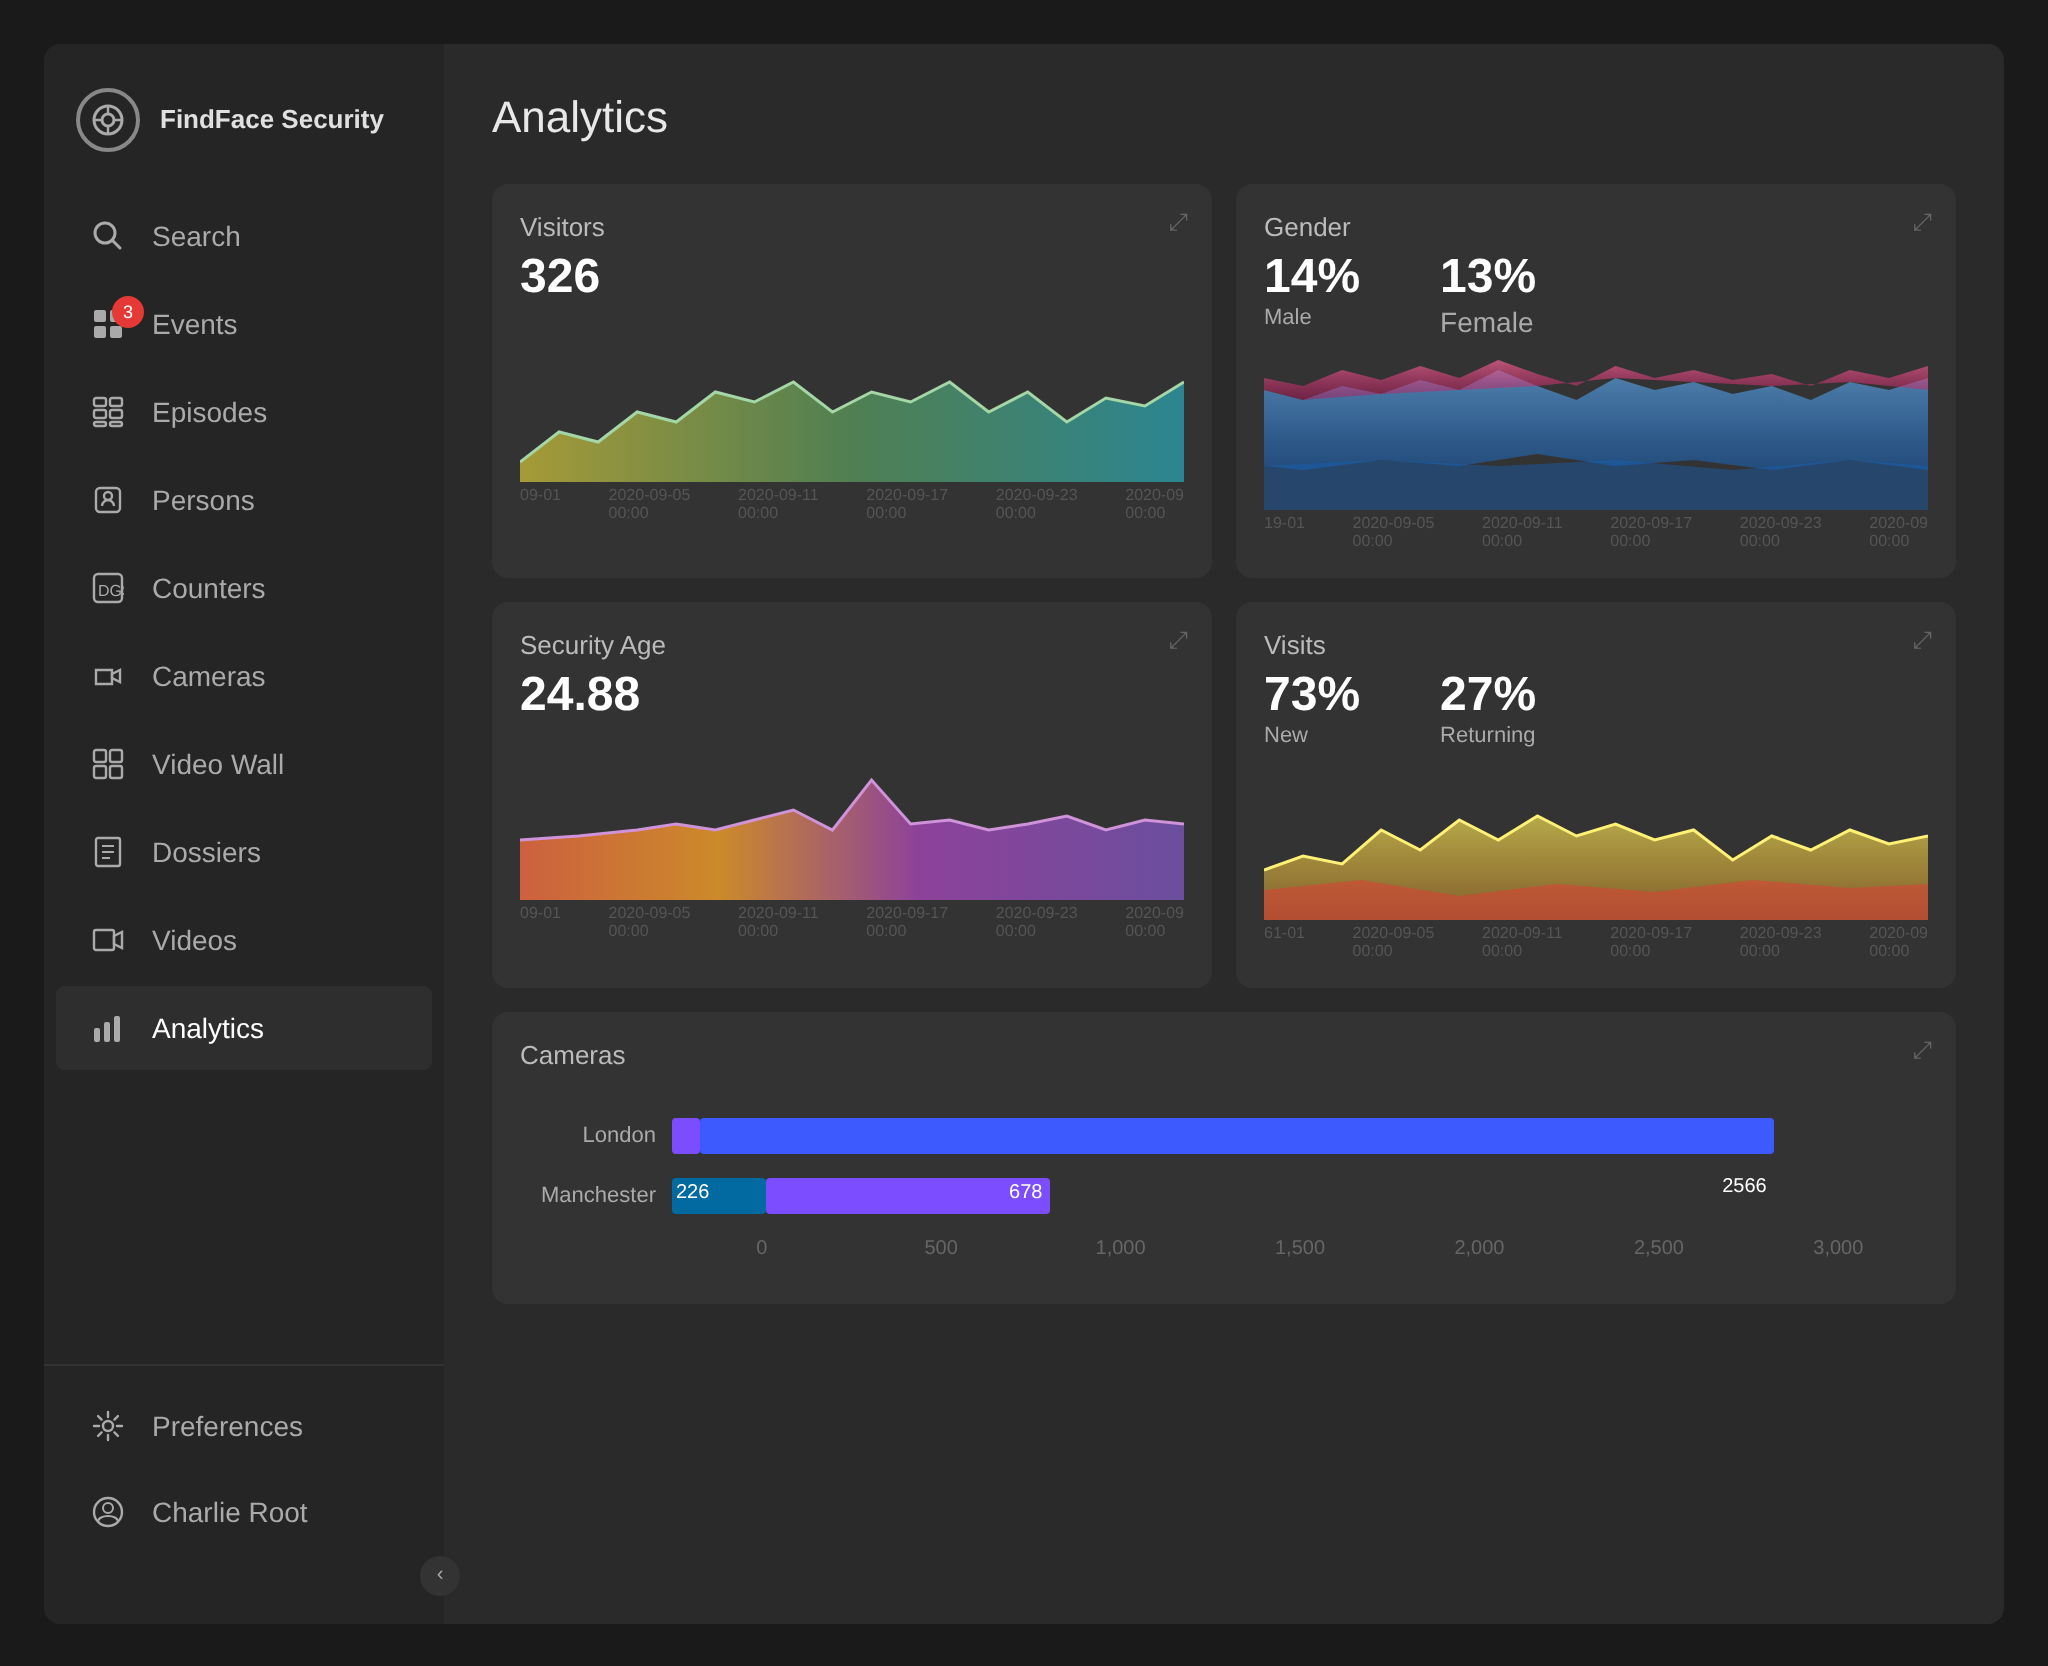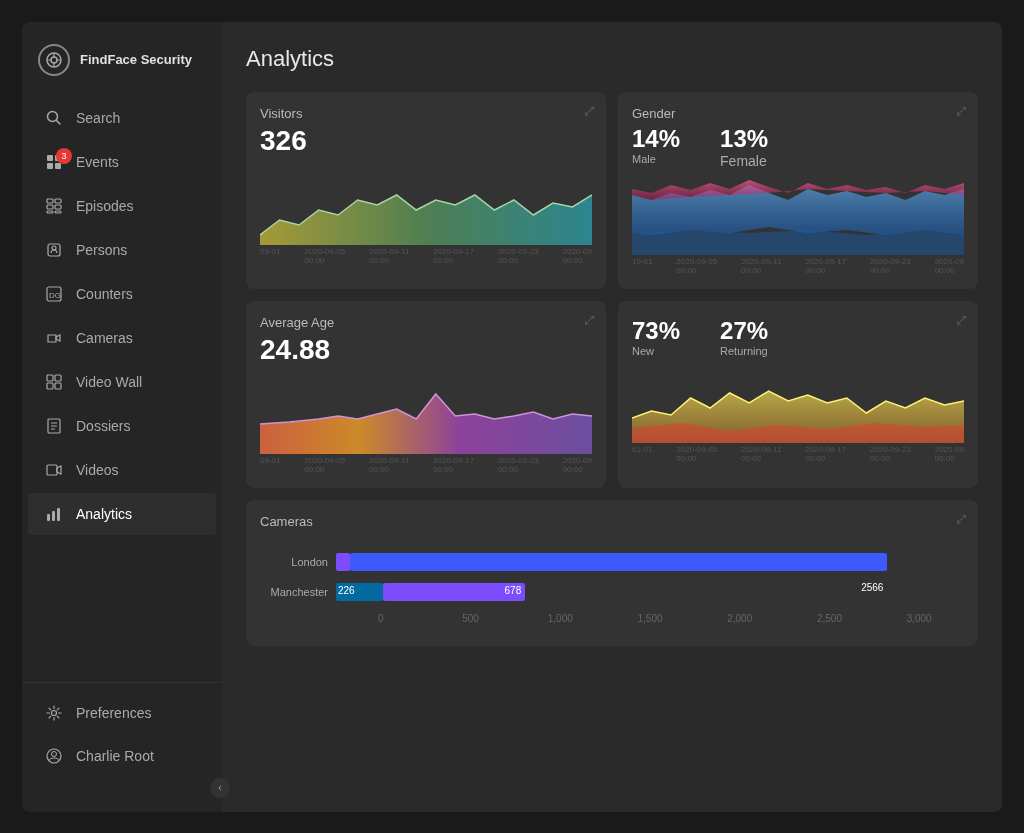--- a/index.html
+++ b/index.html
@@ -142,21 +142,21 @@
     }
     .chart-card.full-width {
       grid-column: 1 / -1;
     }
     .chart-card-title {
       font-size: 13px;
       color: #bbb;
       margin-bottom: 4px;
     }
     .chart-card-value {
-      font-size: 28px;
+      font-size: 24px;
       font-weight: 600;
       color: #fff;
       margin-bottom: 8px;
     }
     .chart-expand-icon {
       position: absolute;
       top: 12px;
       right: 12px;
       color: #666;
       cursor: pointer;
@@ -460,21 +460,21 @@
           <span class="timeline-label">19-01</span>
           <span class="timeline-label">2020-09-05<br>00:00</span>
           <span class="timeline-label">2020-09-11<br>00:00</span>
           <span class="timeline-label">2020-09-17<br>00:00</span>
           <span class="timeline-label">2020-09-23<br>00:00</span>
           <span class="timeline-label">2020-09<br>00:00</span>
         </div>
       </div>
 
       <div class="chart-card">
-        <div class="chart-card-title">Average Age</div>
+        <div class="chart-card-title">Security Age</div>
         <div class="chart-card-value">24.88</div>
         <div class="chart-expand-icon">⤢</div>
         <div class="chart-area">
           <svg viewBox="0 0 340 80" preserveAspectRatio="none">
             <defs>
               <linearGradient id="agegrad" x1="0%" y1="0%" x2="100%" y2="0%">
                 <stop offset="0%" style="stop-color:#ff7043"></stop>
                 <stop offset="30%" style="stop-color:#ffa726"></stop>
                 <stop offset="60%" style="stop-color:#ab47bc"></stop>
                 <stop offset="100%" style="stop-color:#7e57c2"></stop>
@@ -488,20 +488,21 @@
           <span class="timeline-label">09-01</span>
           <span class="timeline-label">2020-09-05<br>00:00</span>
           <span class="timeline-label">2020-09-11<br>00:00</span>
           <span class="timeline-label">2020-09-17<br>00:00</span>
           <span class="timeline-label">2020-09-23<br>00:00</span>
           <span class="timeline-label">2020-09<br>00:00</span>
         </div>
       </div>
 
       <div class="chart-card" style="position:relative;">
+        <div class="chart-card-title">Visits</div>
         <div class="chart-expand-icon">⤢</div>
         <div style="display:flex; gap:40px; margin-bottom:6px; margin-top:2px;align-items:flex-end;">
           <div>
             <div style="font-size:24px; font-weight:600; color:#fff;">73%</div>
             <div style="font-size:11px; color:#aaa;">New</div>
           </div>
           <div>
             <div style="font-size:24px; font-weight:600; color:#fff;">27%</div>
             <div style="font-size:11px; color:#aaa;">Returning</div>
           </div>

